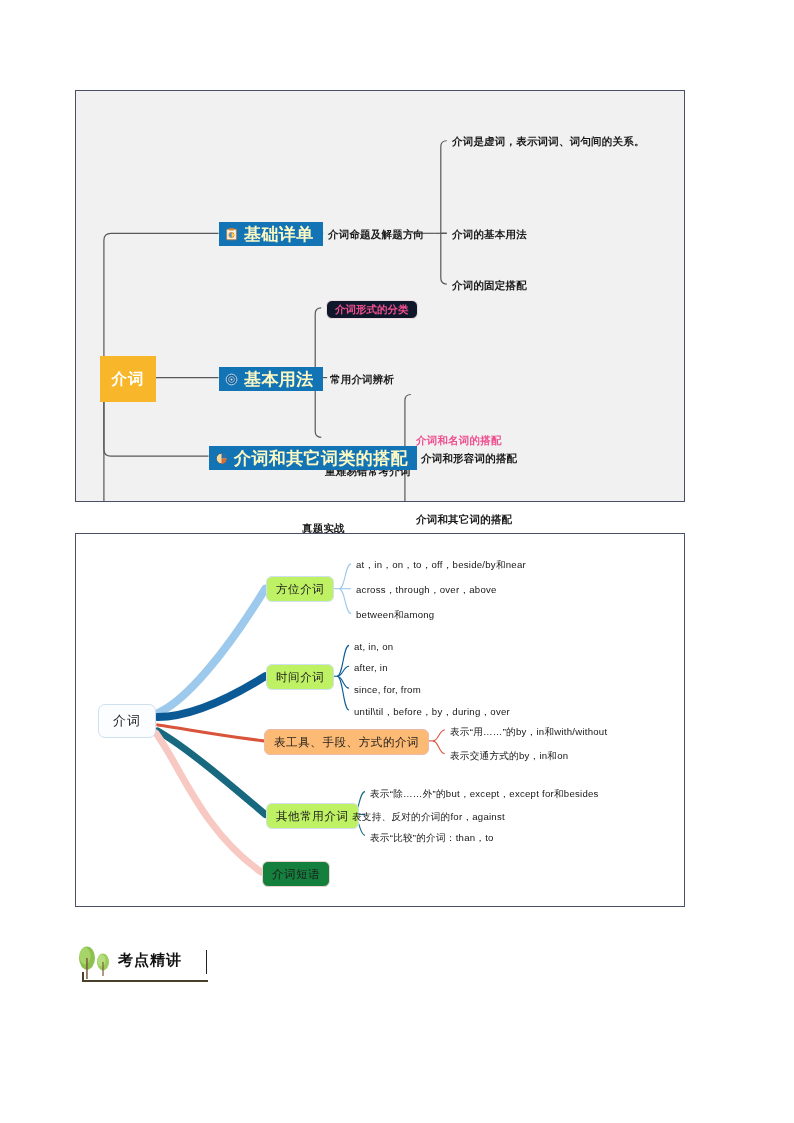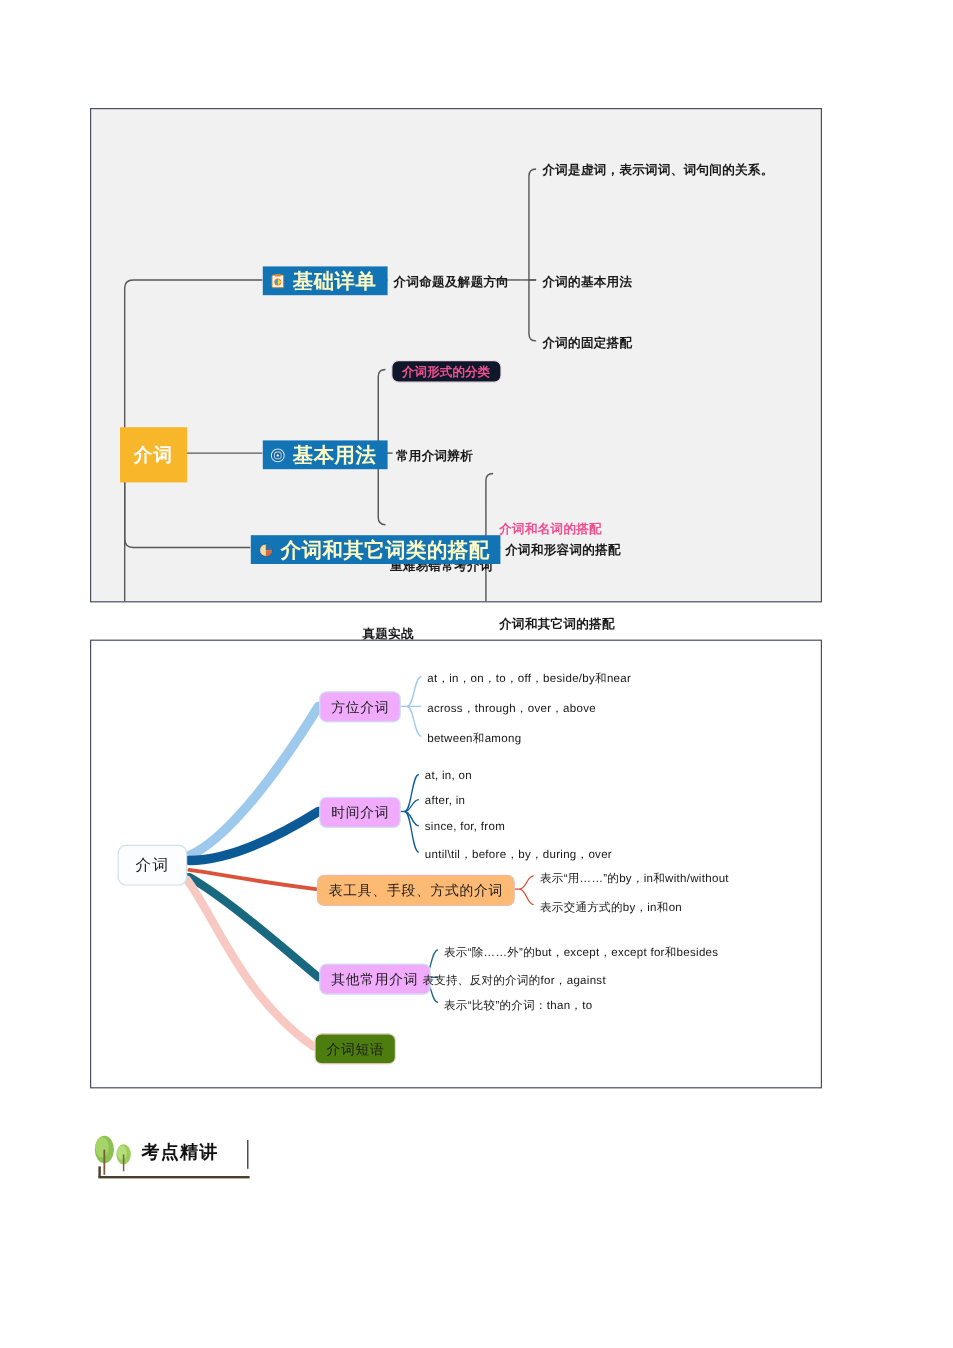--- a/index.html
+++ b/index.html
@@ -153,30 +153,30 @@
     border-radius: 6px;
     font-size: 11.5px;
     color: #1b1b1b;
     display: flex;
     align-items: center;
     justify-content: center;
     padding: 0 9px;
     height: 26px;
     box-sizing: border-box;
     letter-spacing: 0.6px;
-    background: #f0abfc;
+    background: #bef264;
     border: 1px solid #cfe0ef;
     white-space: nowrap;
   }
   .cat-node.tone-orange {
     background: #fdba74;
     border-color: #eabcae;
   }
   .cat-node.tone-pink {
-    background: #4d7c0f;
+    background: #15803d;
     border-color: #f0d4d0;
   }
 
   .leaf-m2 {
     position: absolute;
     font-size: 9.6px;
     color: #151515;
     white-space: nowrap;
     letter-spacing: 0.25px;
   }

